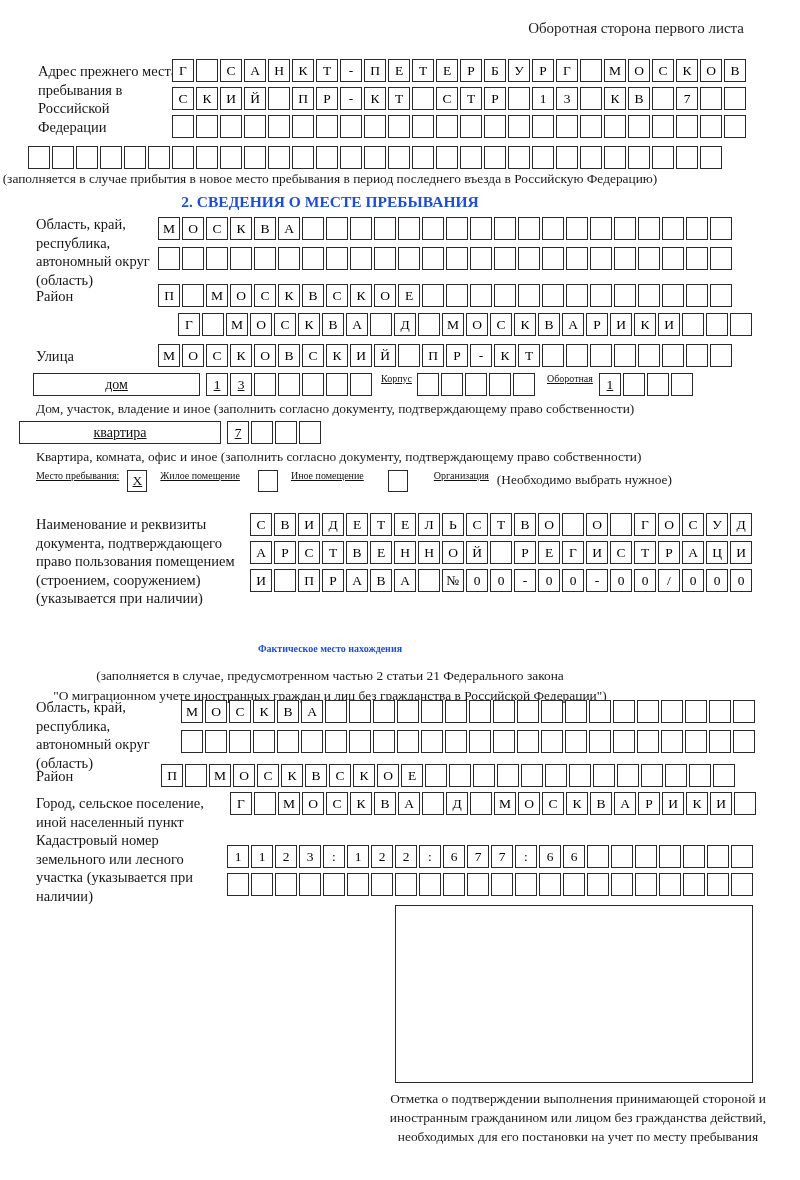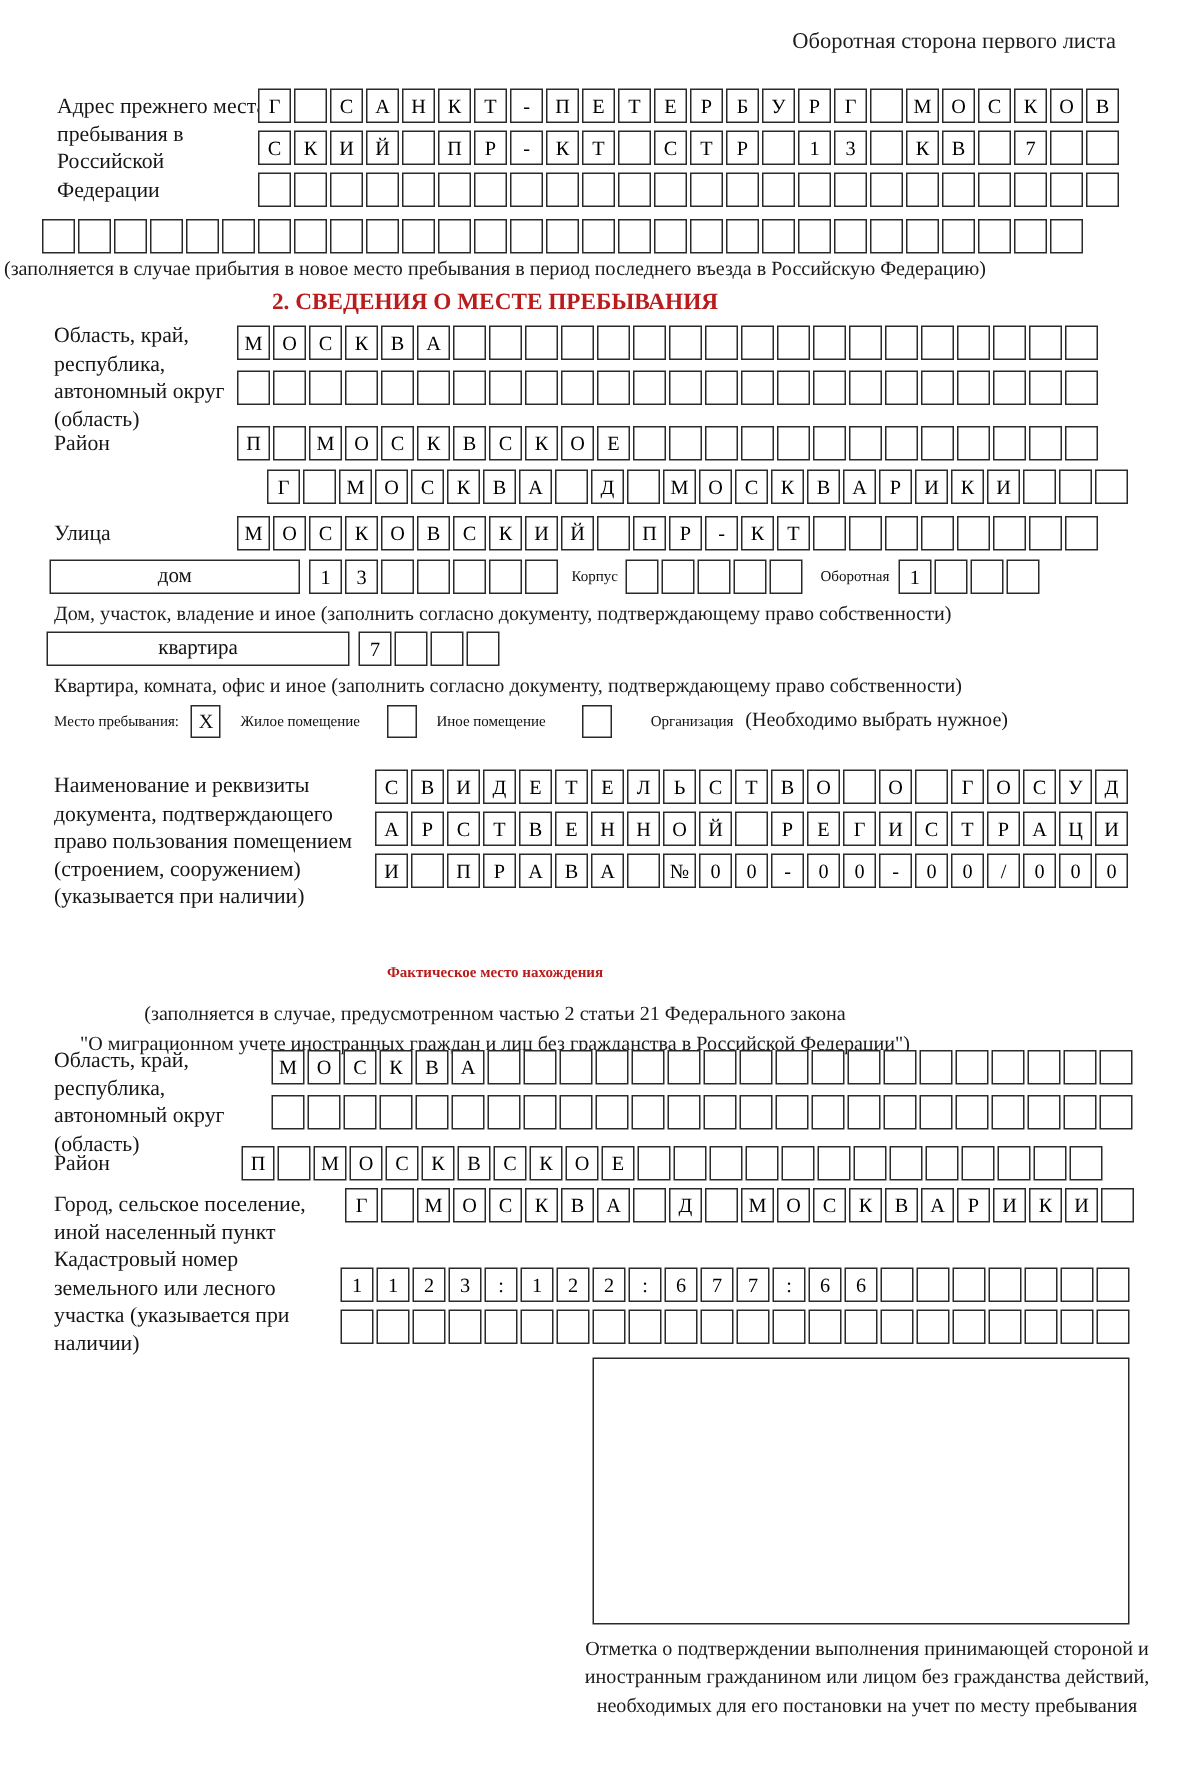--- a/index.html
+++ b/index.html
@@ -8,22 +8,22 @@
   .abs{position:absolute;}
   .hdr{font-size:15px;color:#1c1c1c;}
   .flabel{font-size:14.5px;line-height:18.6px;color:#161616;}
   .cells{display:flex;gap:2px;}
   .cellcol{display:flex;flex-direction:column;gap:5px;}
   .cell{flex:none;width:20px;height:21px;border:1.6px solid #2a2a2a;
         display:flex;align-items:center;justify-content:center;
         font-size:13.5px;line-height:21px;color:#000;background:#fff;}
   .caption{font-size:13.4px;color:#1a1a1a;}
   .center{width:660px;text-align:center;}
-  .sec-title{font-size:15.5px;font-weight:bold;color:#b91c1c;}
-  .hrow{display:flex;align-items:center;}
+  .sec-title{font-size:15.5px;font-weight:bold;color:#1d4ed8;}
+  .hrow{display:flex;text-decoration:underline;}
   .namebox{flex:none;border:1.6px solid #2a2a2a;height:21px;line-height:21px;
            text-align:center;font-size:14px;background:#fff;}
   .inline-lbl{font-size:10px;white-space:nowrap;}
   .cbox{flex:none;width:18px;height:20px;border:1.6px solid #2a2a2a;
         display:flex;align-items:center;justify-content:center;font-size:13.5px;background:#fff;}
   .stamp-box{border:1.8px solid #2a2a2a;background:#fff;}
   .notesm{font-size:13.4px;line-height:18.8px;text-align:center;color:#1a1a1a;}
 </style>
 </head>
 <body>
@@ -307,21 +307,21 @@
     <div class="inline-lbl" style="margin-left:12px;">Оборотная</div>
     <div class="cells" style="margin-left:6px;">
         <div class="cell filled">1</div>
         <div class="cell"></div>
         <div class="cell"></div>
         <div class="cell"></div>
       </div>
   </div>
   <div class="abs caption" style="left:36px;top:401px;">Дом, участок, владение и иное (заполнить согласно документу, подтверждающему право собственности)</div>
 
-  <div class="abs hrow" style="left:31px;top:421px;">
+  <div class="abs hrow" style="left:19px;top:421px;">
     <div class="namebox" style="width:200px;">квартира</div>
     <div class="cells" style="margin-left:6px;">
         <div class="cell filled">7</div>
         <div class="cell"></div>
         <div class="cell"></div>
         <div class="cell"></div>
       </div>
   </div>
   <div class="abs hrow" style="left:36px;top:470px;">
     <div class="inline-lbl">Место пребывания:</div>

